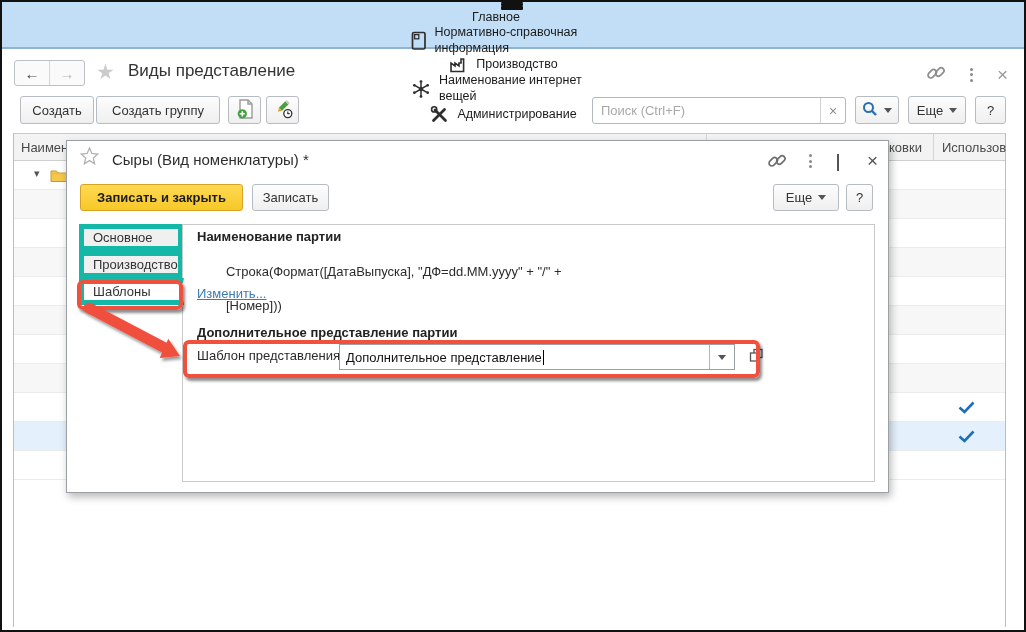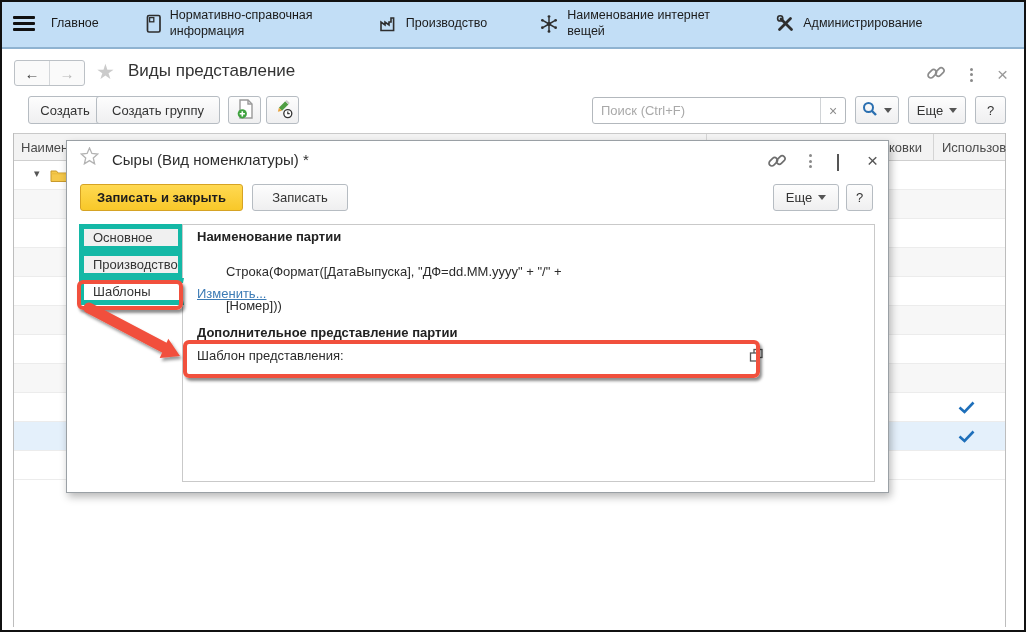--- a/index.html
+++ b/index.html
@@ -2,21 +2,21 @@
 <html><head>
 <meta charset="utf-8">
 <style>
   html,body{margin:0;padding:0;background:#fff;}
   #app{position:relative;width:1026px;height:632px;background:#fff;overflow:hidden;
        font-family:"Liberation Sans","DejaVu Sans",sans-serif;font-size:13px;color:#2b2b2b;}
   .frame{position:absolute;inset:0;border:2px solid #111;pointer-events:none;z-index:200;}
 
   
   .topbar{position:absolute;left:0;top:0;width:100%;height:47px;background:#c2def6;
-          border-bottom:2px solid #8fb3d1;display:flex;align-items:center;z-index:5;}
+          border-bottom:2px solid #8fb3d1;display:flex;align-items:center;z-index:5;flex-direction:column;}
   .hamburger{width:22px;height:15px;display:flex;flex-direction:column;justify-content:space-between;
              margin:0 16px 0 13px;cursor:pointer;}
   .hamburger i{height:3.2px;background:#111;border-radius:1px;}
   .nav-item{display:flex;align-items:center;gap:8px;margin-right:34px;cursor:pointer;color:#1b1b1b;}
   .nav-item .lbl{font-size:12.5px;line-height:1.25;max-width:160px;}
   .nav-ico{flex:0 0 auto;display:flex;}
 
   
   .navrow{position:absolute;left:0;top:49px;width:100%;height:40px;background:#fff;}
   .histgroup{position:absolute;left:14px;top:11px;display:flex;border:1px solid #bcc1c6;border-radius:3px;overflow:hidden;background:#fafafa;}
@@ -183,21 +183,21 @@
       <span class="dots">
           <i></i>
           <i></i>
           <i></i>
         </span>
       <span class="xclose">×</span>
     </div>
   </div>
 
   <div class="toolbar">
-    <div class="btn" style="position:absolute;left:28px;top:96px;width:74px;">
+    <div class="btn" style="position:absolute;left:20px;top:96px;width:74px;">
       <span>Создать</span>
     </div>
     <div class="btn" style="position:absolute;left:96px;top:96px;width:124px;">
       <span>Создать группу</span>
     </div>
     <div class="btn iconbtn" style="position:absolute;left:228px;top:96px;width:33px;">
       <span>
         <svg width="20" height="22" viewBox="0 0 20 22">
           <path d="M5 2 h8 l4 4 v14 H5 z" fill="#fff" stroke="#9a9a9a" stroke-width="1.4"></path>
           <path d="M13 2 v4 h4" fill="none" stroke="#9a9a9a" stroke-width="1.4"></path>
@@ -315,21 +315,21 @@
         <i></i>
         <i></i>
         <i></i>
       </span>
     <span class="dlg-ico" style="left:770px;top:14px;"><span class="maxbox"></span></span>
     <span class="dlg-ico dlg-close" style="left:800px;top:14px;">×</span>
 
     <div class="btn-yellow">
       <span>Записать и закрыть</span>
     </div>
-    <div class="btn" style="position:absolute;left:185px;top:43px;width:96px;height:27px;">
+    <div class="btn" style="position:absolute;left:185px;top:43px;width:77px;height:27px;">
       <span>Записать</span>
     </div>
     <div class="btn" style="position:absolute;left:706px;top:43px;width:66px;height:27px;">
       <span>Еще</span>
         <span class="tri"></span>
     </div>
     <div class="btn" style="position:absolute;left:779px;top:43px;width:27px;height:27px;">
       <span>?</span>
     </div>
 
@@ -346,20 +346,27 @@
     <div class="panel">
       <div class="heading" style="left:14px;top:4px;">Наименование партии</div>
       <div class="formula">
         <span>Строка(Формат([ДатаВыпуска], "ДФ=dd.MM.yyyy" + "/" +</span><br>
         <span>[Номер]))</span>
       </div>
       <a class="linkedit">Изменить...</a>
 
       <div class="heading" style="left:14px;top:100px;">Дополнительное представление партии</div>
       <div class="fld-label">Шаблон представления:</div>
+      <div class="fld-input">
+        <span class="val">Дополнительное представление</span>
+          <span class="caret"></span>
+        <span class="fld-dd">
+            <span class="tri"></span>
+          </span>
+      </div>
       <span class="openbtn">
         <svg width="15" height="15" viewBox="0 0 15 15">
           <rect x="5" y="1.5" width="8" height="8" fill="#fff" stroke="#555" stroke-width="1.3"></rect>
           <rect x="1.5" y="5" width="8" height="8" fill="#fff" stroke="#555" stroke-width="1.3"></rect>
         </svg>
       </span>
     </div>
 
     <div class="redbox" style="left:10px;top:139px;width:106px;height:30px;"></div>
     <div class="redbox" style="left:116px;top:199px;width:577px;height:38px;"></div>

